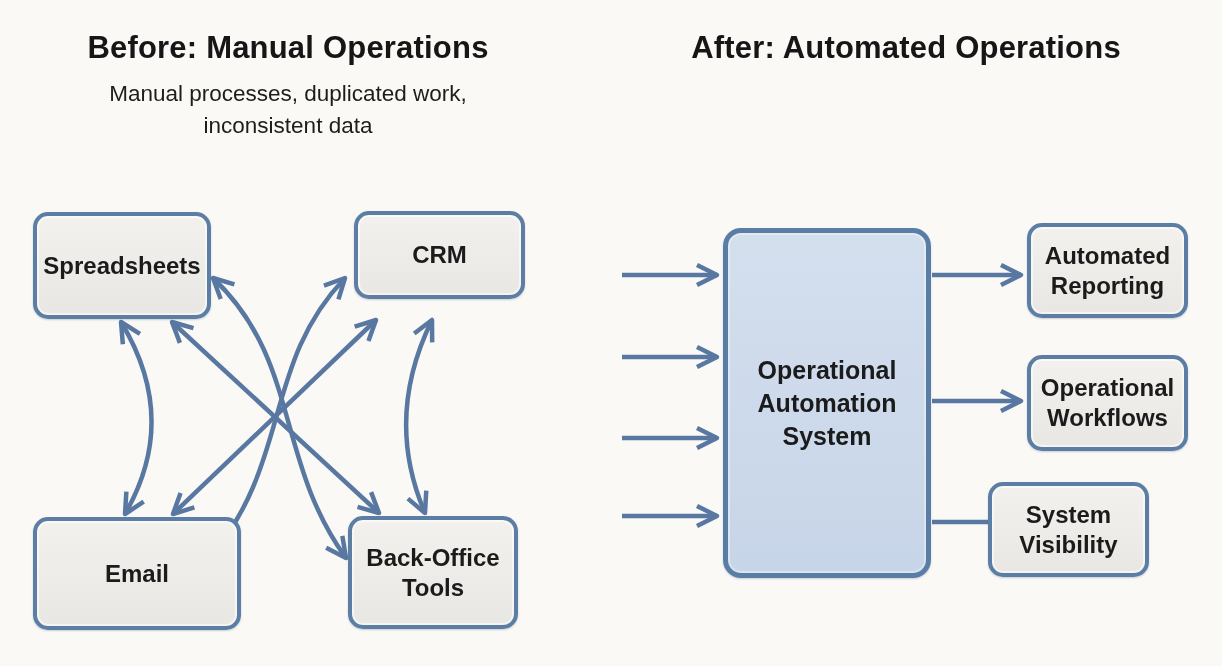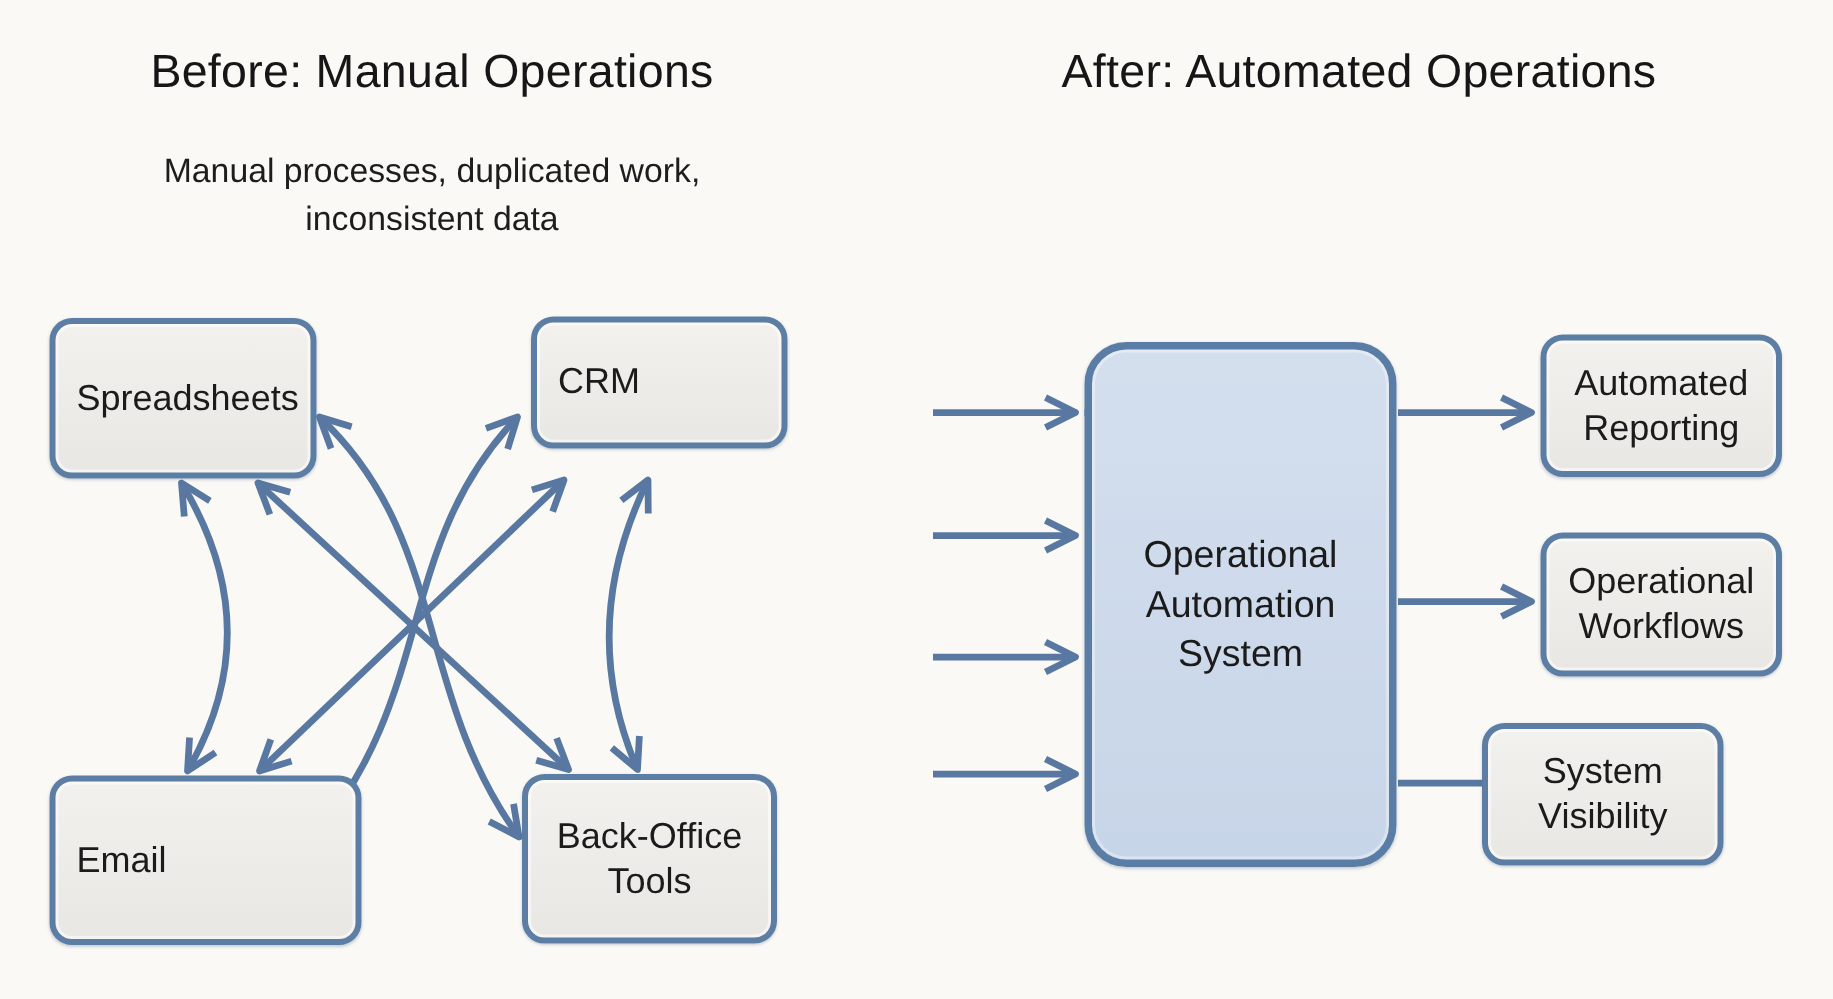--- a/index.html
+++ b/index.html
@@ -10,23 +10,23 @@
     height: 666px;
     background: #faf9f6;
     overflow: hidden;
     color: #1b1b1b;
   }
   .panel-header { position: absolute; top: 30px; text-align: center; }
   .panel-header.left  { left: 0;     width: 576px; }
   .panel-header.right { left: 611px; width: 590px; }
   .panel-title {
     font-size: 31px;
-    font-weight: 400;
+    font-weight: 700;
     letter-spacing: 0.2px;
-    margin: 0 0 32px 0;
+    margin: 0 0 12px 0;
     color: #161616;
   }
   .panel-subtitle {
     font-size: 22.5px;
     font-weight: 400;
     line-height: 32px;
     margin: 0 auto;
     max-width: 460px;
     color: #1d1d1d;
   }
@@ -40,30 +40,32 @@
   }
   .node {
     position: absolute;
     box-sizing: border-box;
     border: 4px solid #5d7ea4;
     border-radius: 15px;
     background: linear-gradient(180deg, #f2f1ee 0%, #e8e7e4 100%);
     box-shadow: inset 0 0 0 2px rgba(255,255,255,0.55), 0 1px 2px rgba(60,80,110,0.25);
     display: flex;
     align-items: center;
+    justify-content: center;
     text-align: center;
     font-size: 24px;
     line-height: 30px;
     color: #1b1b1b;
     padding: 4px 14px;
+    font-weight: bold;
   }
   .node.hub {
     border-width: 5px;
     border-color: #5a7da6;
-    border-radius: 28px;
+    border-radius: 18px;
     background: linear-gradient(180deg, #d4dfee 0%, #c7d5e8 100%);
     box-shadow: inset 0 0 0 2px rgba(255,255,255,0.35), 0 1px 2px rgba(60,80,110,0.25);
     font-size: 25px;
     line-height: 33px;
     padding: 4px 28px;
   }
 </style>
 </head>
 <body>
 

